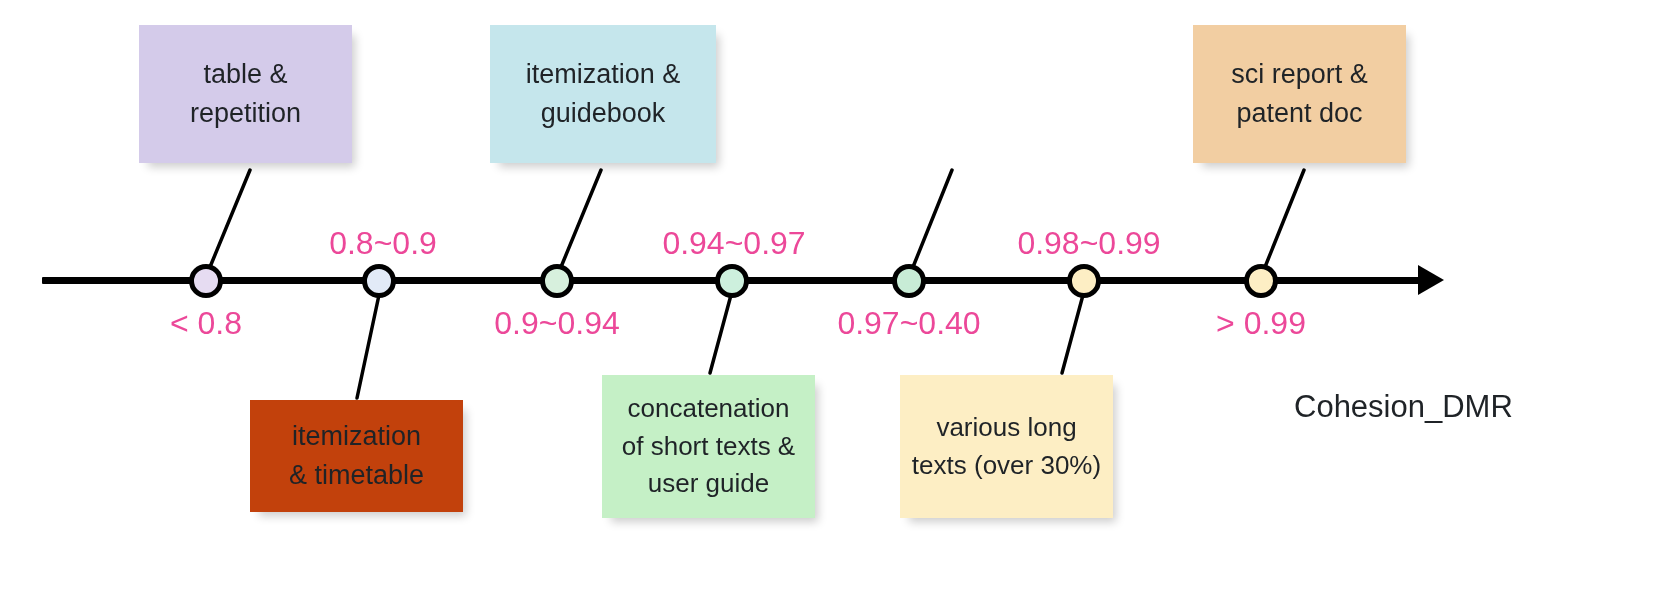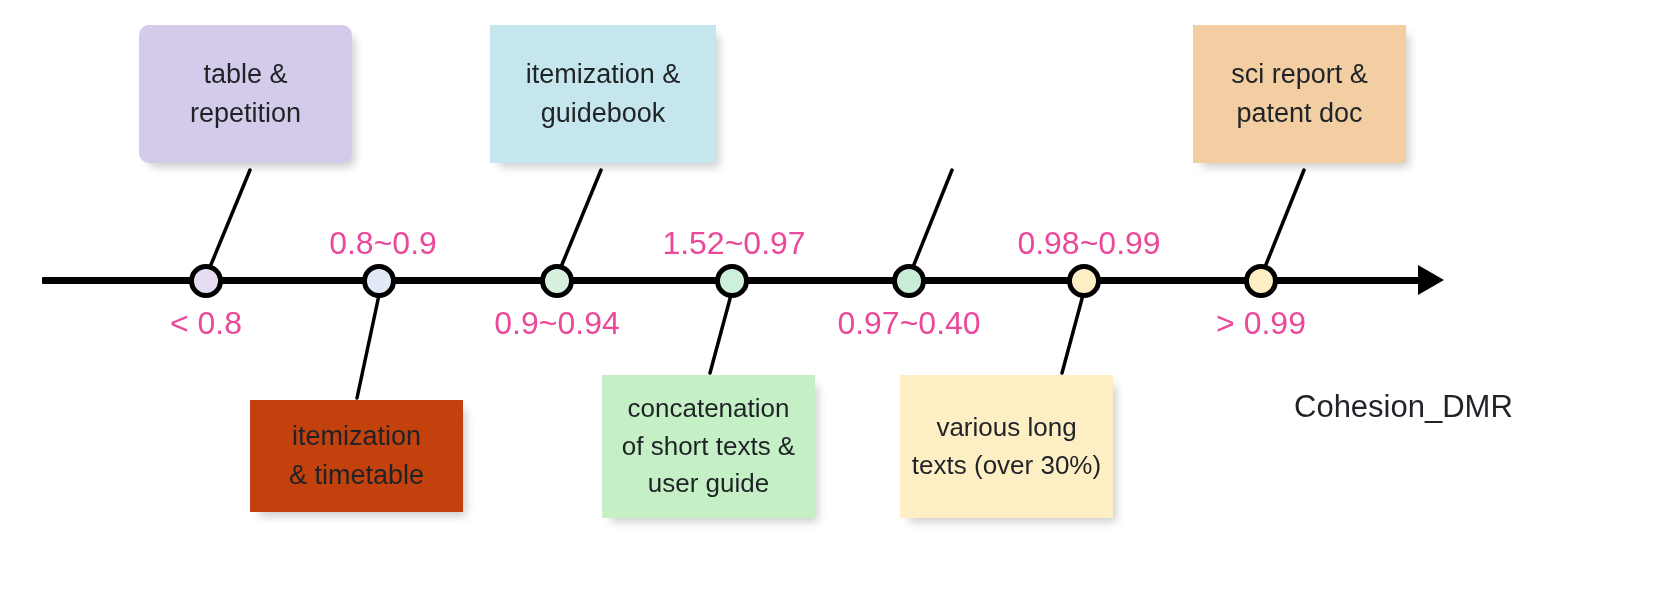--- a/index.html
+++ b/index.html
@@ -98,21 +98,21 @@
       <line x1="210" y1="267" x2="250" y2="170"></line>
       <line x1="379" y1="295" x2="357" y2="398"></line>
       <line x1="561" y1="267" x2="601" y2="170"></line>
       <line x1="731" y1="295" x2="710" y2="373"></line>
       <line x1="913" y1="267" x2="952" y2="170"></line>
       <line x1="1083" y1="295" x2="1062" y2="373"></line>
       <line x1="1265" y1="267" x2="1304" y2="170"></line>
     </g>
   </svg>
 
-  <div class="callout" style="left:139px; top:25px; width:213px; height:138px; background:#d4cbea;border-radius:10px;">table &amp;
+  <div class="callout" style="left:139px; top:25px; width:213px; height:138px; background:#d4cbea;">table &amp;
 repetition</div>
 
   <div class="callout" style="left:490px; top:25px; width:226px; height:138px; background:#c5e6ec;">itemization &amp;
 guidebook</div>
 
 
   <div class="callout" style="left:1193px; top:25px; width:213px; height:138px; background:#f2cea2;">sci report &amp;
 patent doc</div>
 
   <div class="callout" style="left:250px; top:400px; width:213px; height:112px; background:#c2410c;">itemization
@@ -132,20 +132,20 @@
   <div class="node" style="left:379px;  top:281px; background:#e2eaf7;"></div>
   <div class="node" style="left:557px;  top:281px; background:#d7f0dd;"></div>
   <div class="node" style="left:732px;  top:281px; background:#cdf0dd;"></div>
   <div class="node" style="left:909px;  top:281px; background:#c8ecd6;"></div>
   <div class="node" style="left:1084px; top:281px; background:#fdeec4;"></div>
   <div class="node" style="left:1261px; top:281px; background:#fdeec4;"></div>
 
   <div class="tick-label" style="left:206px;  top:305px;">&lt; 0.8</div>
   <div class="tick-label" style="left:383px;  top:225px;">0.8~0.9</div>
   <div class="tick-label" style="left:557px;  top:305px;text-align:right;">0.9~0.94</div>
-  <div class="tick-label" style="left:734px;  top:225px;">1.52~0.97</div>
+  <div class="tick-label" style="left:734px;  top:225px;">0.94~0.97</div>
   <div class="tick-label" style="left:909px;  top:305px;">0.97~0.40</div>
   <div class="tick-label" style="left:1089px; top:225px;">0.98~0.99</div>
   <div class="tick-label" style="left:1261px; top:305px;">&gt; 0.99</div>
 
   <div class="axis-title" style="left:1294px; top:389px;">Cohesion_DMR</div>
 
 </div>
 
 </body></html>

